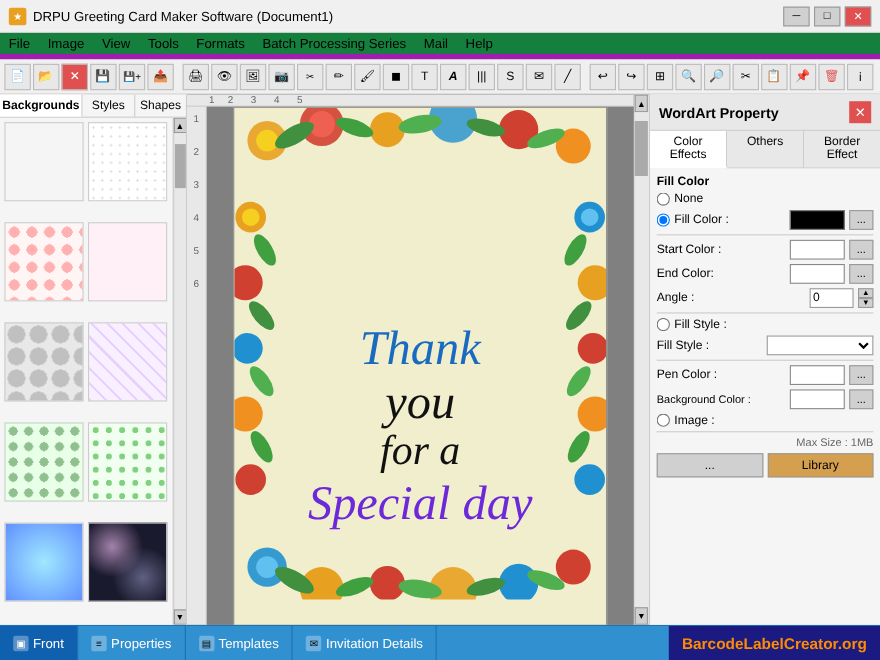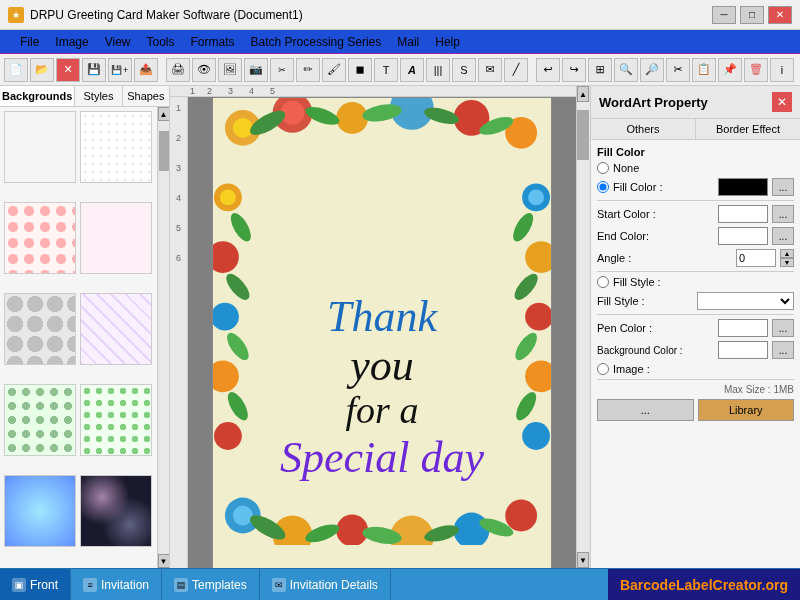--- a/index.html
+++ b/index.html
@@ -7,21 +7,21 @@
 
     
     .title-bar { background: #f0f0f0; height: 30px; display: flex; align-items: center; padding: 0 8px; border-bottom: 1px solid #ccc; }
     .title-bar-icon { width: 16px; height: 16px; margin-right: 6px; background: #e8a020; border-radius: 2px; display: flex; align-items: center; justify-content: center; font-size: 10px; }
     .title-bar-text { flex: 1; font-size: 12px; }
     .title-bar-controls { display: flex; gap: 4px; }
     .title-btn { width: 24px; height: 18px; background: #d0d0d0; border: 1px solid #999; display: flex; align-items: center; justify-content: center; font-size: 10px; cursor: pointer; }
     .title-btn.close { background: #e05050; color: white; }
 
     
-    .menu-bar { background: #1d4ed8; height: 24px; display: flex; align-items: center; padding: 0 12px; border-bottom: 1px solid #a21caf; }
+    .menu-bar { background: #15803d; height: 24px; display: flex; align-items: center; padding: 0 0; border-bottom: 5px solid #a21caf; }
     .menu-item { padding: 2px 8px; font-size: 12px; cursor: pointer; }
 
     
     .toolbar { background: #f0f0f0; height: 32px; display: flex; align-items: center; padding: 2px 4px; border-bottom: 1px solid #ccc; gap: 2px; flex-wrap: wrap; }
     .tb-btn { width: 24px; height: 24px; background: #e8e8e8; border: 1px solid #bbb; display: flex; align-items: center; justify-content: center; font-size: 11px; cursor: pointer; }
     .tb-sep { width: 4px; height: 24px; }
 
     
     .main-area { display: flex; height: calc(600px - 30px - 24px - 32px - 32px); }
 
@@ -301,20 +301,21 @@
       <div class="scroll-arrow" style="display:flex; align-items:center; justify-content:center; height:16px; background:#d0d0d0; border:1px solid #999; font-size:8px; cursor:pointer;">▼</div>
     </div>
   </div>
 
   <div class="right-panel">
     <div class="rp-header">
       <span class="rp-title">WordArt Property</span>
       <div class="rp-close">✕</div>
     </div>
     <div class="rp-tabs">
+      <div class="rp-tab active">Color Effects</div>
       <div class="rp-tab">Others</div>
       <div class="rp-tab">Border Effect</div>
     </div>
     <div class="rp-content">
       <div class="rp-section-label">Fill Color</div>
 
       <div class="rp-row">
         <input type="radio" class="rp-radio" name="filltype" style="">
         <span class="rp-label">None</span>
       </div>
@@ -395,21 +396,21 @@
 
 </div>
 
 <div class="bottom-bar">
   <div class="bottom-tab active">
     <div class="bottom-tab-icon">▣</div>
     <span class="bottom-tab-label">Front</span>
   </div>
   <div class="bottom-tab">
     <div class="bottom-tab-icon">≡</div>
-    <span class="bottom-tab-label">Invitation</span>
+    <span class="bottom-tab-label">Properties</span>
   </div>
   <div class="bottom-tab">
     <div class="bottom-tab-icon">▤</div>
     <span class="bottom-tab-label">Templates</span>
   </div>
   <div class="bottom-tab">
     <div class="bottom-tab-icon">✉</div>
     <span class="bottom-tab-label">Invitation Details</span>
   </div>
   <div class="bottom-right">

